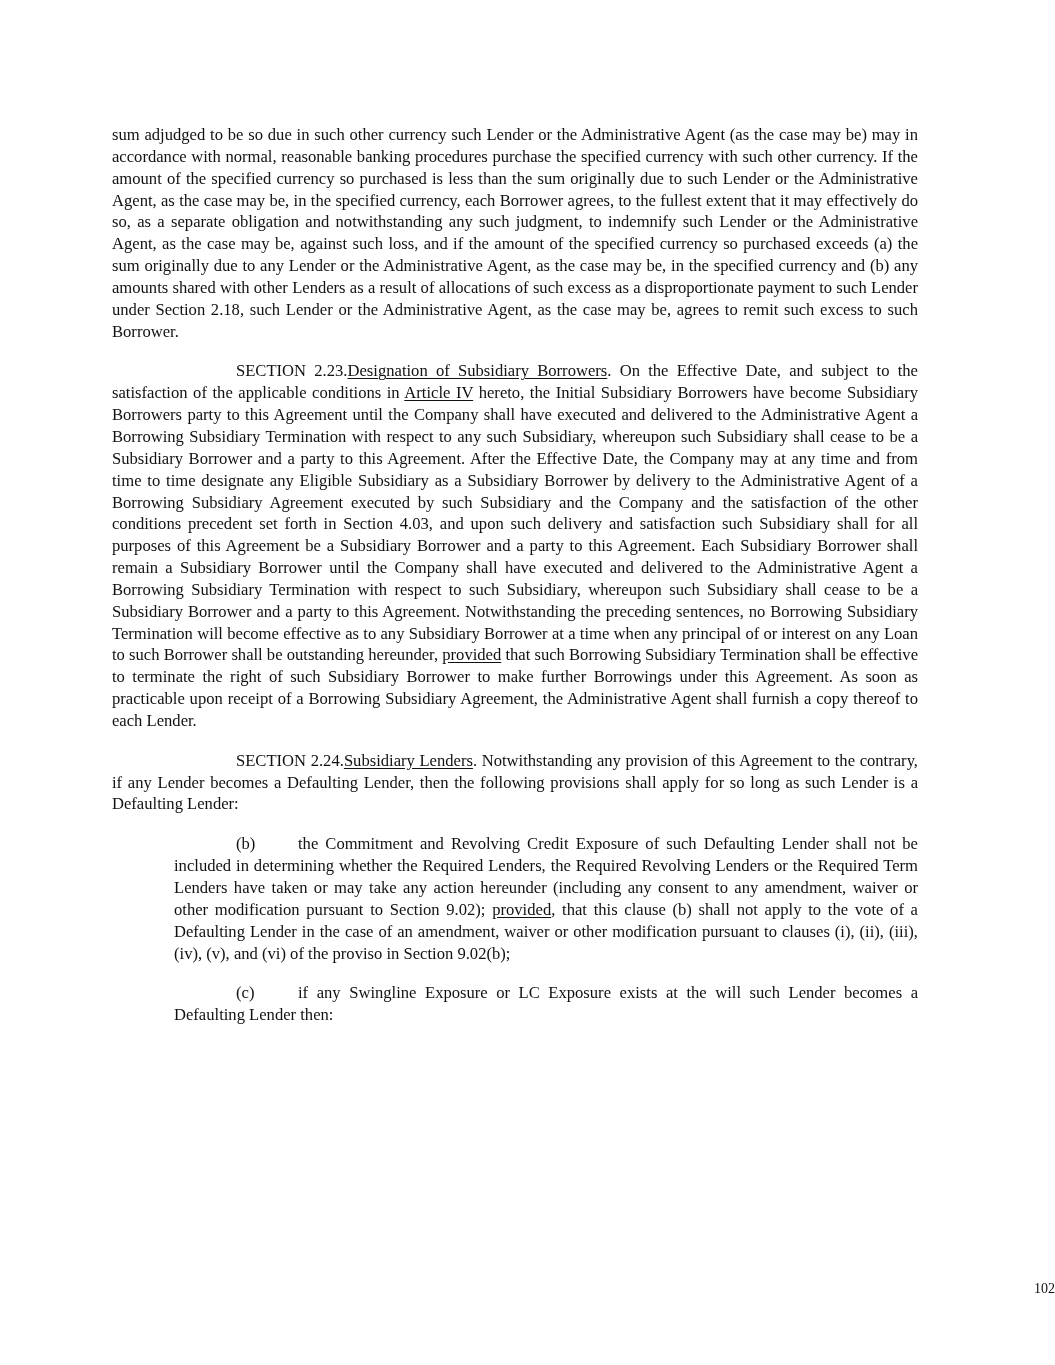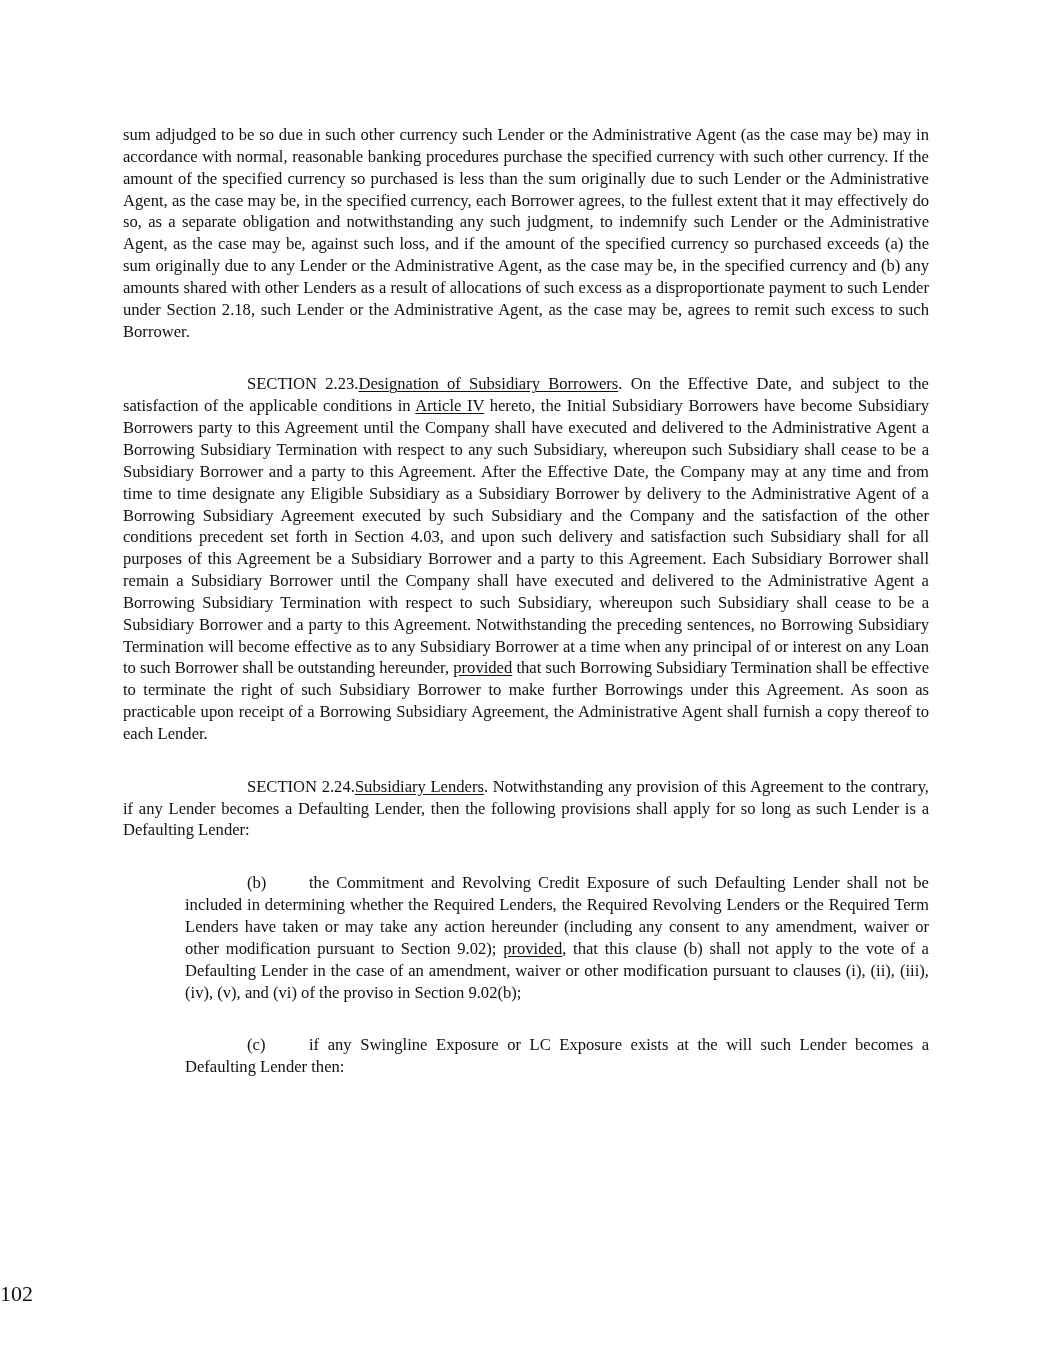--- a/index.html
+++ b/index.html
@@ -1,31 +1,31 @@
 <!DOCTYPE html>
 <html><head>
 <meta charset="utf-8">
 <style>
   html, body { margin: 0; padding: 0; background: #ffffff; }
   body { width: 1055px; height: 1365px; position: relative; overflow: hidden; }
   .page {
-    position: absolute; left: 123px; top: 124px; width: 806px;
+    position: absolute; left: 112px; top: 124px; width: 806px;
     font-family: "Liberation Serif", "DejaVu Serif", serif;
     font-size: 16.6px; line-height: 21.85px; color: #111111;
   }
   p { margin: 0; text-align: justify; text-align-last: left; }
-  .para + .para { margin-top: 31px; }
+  .para + .para { margin-top: 18px; }
   .indent { text-indent: 124px; }
   .u { text-decoration: underline; text-underline-offset: 2px; }
   .clause { padding-left: 62px; }
   .clause p { text-indent: 62px; }
   .clause .lbl { display: inline-block; width: 62px; text-indent: 0; }
   .pageno {
-    position: absolute; left: 0; width: 1055px; top: 1281px; text-align: left;
-    font-family: "Liberation Serif", "DejaVu Serif", serif; font-size: 22px; color: #111111;
+    position: absolute; left: 0; width: 1055px; top: 1281px; text-align: right;
+    font-family: "Liberation Serif", "DejaVu Serif", serif; font-size: 14px; color: #111111;
   }
 </style>
 </head>
 <body>
 
 <div class="page">
 
   <p class="para">sum adjudged to be so due in such other currency such Lender or the Administrative Agent (as the case may be) may in accordance with normal, reasonable banking procedures purchase the specified currency with such other currency.  If the amount of the specified currency so purchased is less than the sum originally due to such Lender or the Administrative Agent, as the case may be, in the specified currency, each Borrower agrees, to the fullest extent that it may effectively do so, as a separate obligation and notwithstanding any such judgment, to indemnify such Lender or the Administrative Agent, as the case may be, against such loss, and if the amount of the specified currency so purchased exceeds (a) the sum originally due to any Lender or the Administrative Agent, as the case may be, in the specified currency and (b) any amounts shared with other Lenders as a result of allocations of such excess as a disproportionate payment to such Lender under Section 2.18, such Lender or the Administrative Agent, as the case may be, agrees to remit such excess to such Borrower.</p>
 
   <p class="para indent"><span>SECTION 2.23.</span><span class="u">Designation of Subsidiary Borrowers</span><span>.  On the Effective Date, and subject to the satisfaction of the applicable conditions in </span><span class="u">Article IV</span><span> hereto, the Initial Subsidiary Borrowers have become Subsidiary Borrowers party to this Agreement until the Company shall have executed and delivered to the Administrative Agent a Borrowing Subsidiary Termination with respect to any such Subsidiary, whereupon such Subsidiary shall cease to be a Subsidiary Borrower and a party to this Agreement.  After the Effective Date, the Company may at any time and from time to time designate any Eligible Subsidiary as a Subsidiary Borrower by delivery to the Administrative Agent of a Borrowing Subsidiary Agreement executed by such Subsidiary and the Company and the satisfaction of the other conditions precedent set forth in Section 4.03, and upon such delivery and satisfaction such Subsidiary shall for all purposes of this Agreement be a Subsidiary Borrower and a party to this Agreement.  Each Subsidiary Borrower shall remain a Subsidiary Borrower until the Company shall have executed and delivered to the Administrative Agent a Borrowing Subsidiary Termination with respect to such Subsidiary, whereupon such Subsidiary shall cease to be a Subsidiary Borrower and a party to this Agreement.  Notwithstanding the preceding sentences, no Borrowing Subsidiary Termination will become effective as to any Subsidiary Borrower at a time when any principal of or interest on any Loan to such Borrower shall be outstanding hereunder, </span><span class="u">provided</span><span> that such Borrowing Subsidiary Termination shall be effective to terminate the right of such Subsidiary Borrower to make further Borrowings under this Agreement.  As soon as practicable upon receipt of a Borrowing Subsidiary Agreement, the Administrative Agent shall furnish a copy thereof to each Lender.</span></p>

